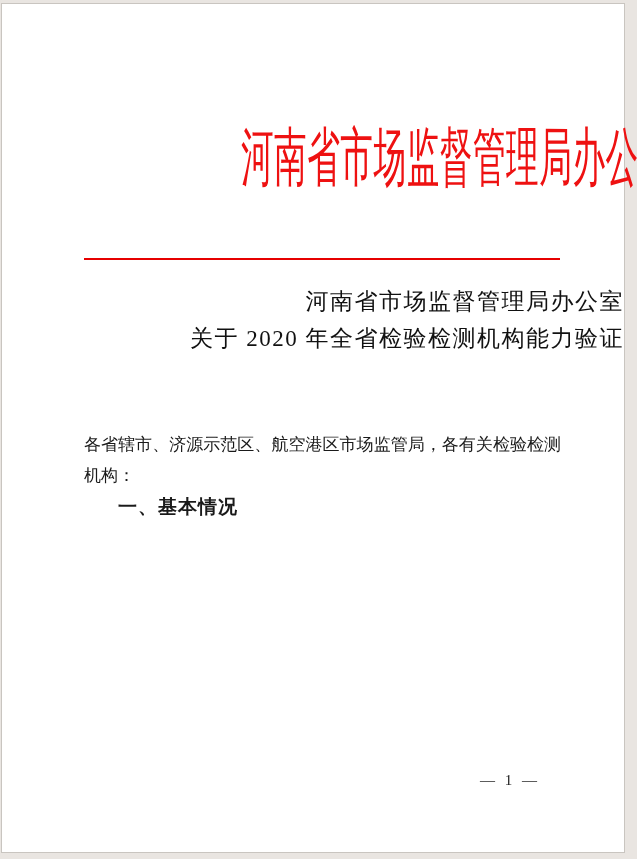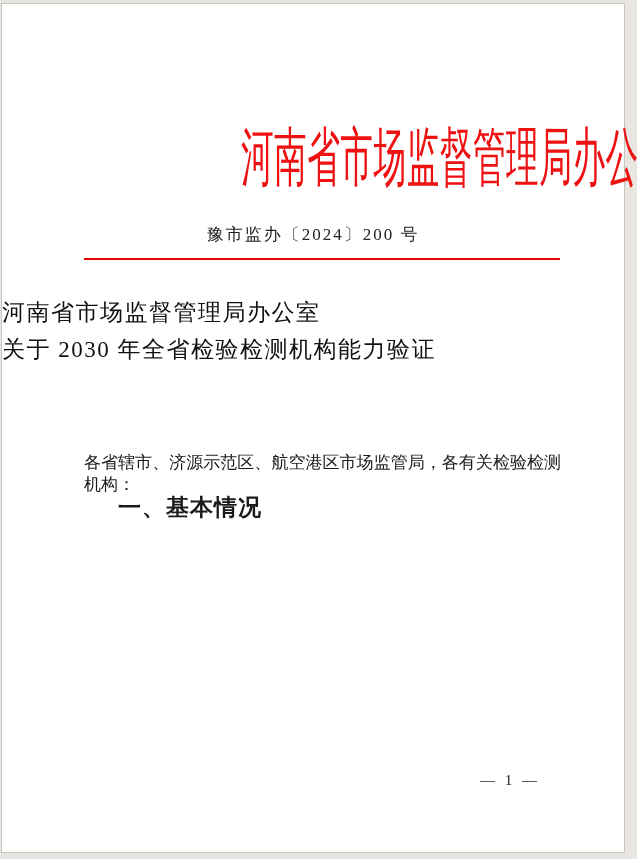--- a/index.html
+++ b/index.html
@@ -33,58 +33,57 @@
   .doc-number{
     position:absolute; top:219px; left:0; width:100%;
     text-align:center;
     font-size:17px; letter-spacing:2px; color:#222;
   }
   .red-rule{
     position:absolute; top:254px; left:82px; width:476px; height:2px;
     background:var(--rule-red);
   }
   .doc-title{
-    position:absolute; top:290px; left:0; width:100%;
-    text-align:left; color:#111;
+    position:absolute; top:279px; left:0; width:100%;
+    text-align:right; color:#111;
   }
   .doc-title-line{
     font-size:23px; line-height:37px; letter-spacing:1.5px; font-weight:500;
   }
   .body-text{
-    position:absolute; top:448px; left:82px; width:477px;
-    font-size:17px; line-height:22px; color:var(--text);
+    position:absolute; top:425px; left:82px; width:477px;
+    font-size:17px; line-height:31px; color:var(--text);
     text-align:justify;
   }
   .body-text p{margin:0;}
   .indent{text-indent:34px;}
   .section-heading{
     font-family:"Liberation Sans","DejaVu Sans",sans-serif;
-    font-weight:bold; font-size:23px; letter-spacing:1px;
+    font-weight:bold; font-size:19px; letter-spacing:1px;
   }
   .page-number{
     position:absolute; top:768px; right:84px;
     font-size:15px; letter-spacing:3px; color:#222;
   }
 </style>
 </head>
 <body>
 
 <div class="sheet">
 
   <div class="red-header">
     <span class="red-header-text">河南省市场监督管理局办公室文件</span>
   </div>
 
-  <div class="doc-number">豫市监办〔2024〕200 号</div>
 
   <div class="red-rule"></div>
 
   <div class="doc-title">
     <div class="doc-title-line">河南省市场监督管理局办公室</div>
-    <div class="doc-title-line">关于 2030 年全省检验检测机构能力验证</div>
+    <div class="doc-title-line">关于 2020 年全省检验检测机构能力验证</div>
   </div>
 
   <div class="body-text">
     <p class="salutation">各省辖市、济源示范区、航空港区市场监管局，各有关检验检测机构：</p>
     <p class="indent section-heading">一、基本情况</p>
   </div>
 
   <div class="page-number">— 1 —</div>
 
 </div>

